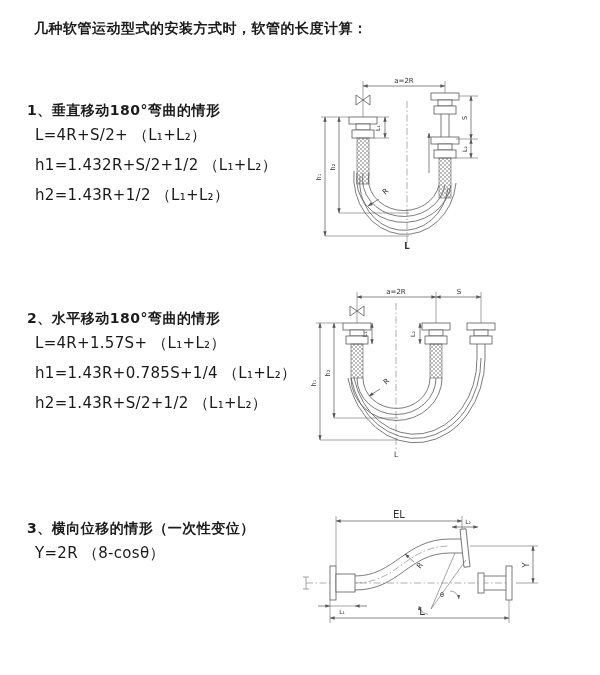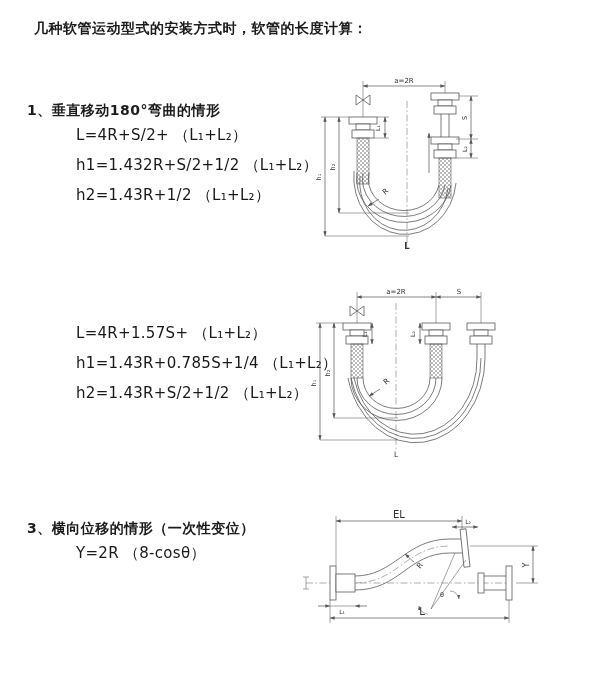--- a/index.html
+++ b/index.html
@@ -2,21 +2,21 @@
 <html><head>
 <meta charset="utf-8">
 <style>
   html,body{margin:0;padding:0;background:#fff;}
   #page{position:relative;width:600px;height:675px;background:#ffffff;overflow:hidden;
         font-family:"DejaVu Sans","Liberation Sans",sans-serif;color:#1c1c1c;}
   .abs{position:absolute;}
   #title{left:34px;top:20px;font-size:14px;font-weight:bold;letter-spacing:.5px;white-space:nowrap;}
   .section{position:absolute;left:0;width:330px;}
   .sec-heading{margin-left:27px;font-size:14px;font-weight:bold;letter-spacing:.5px;white-space:nowrap;}
-  .formula{margin-left:76px;height:30px;display:flex;align-items:center;
+  .formula{margin-left:35px;height:30px;display:flex;align-items:center;
            font-size:15px;letter-spacing:.3px;white-space:nowrap;color:#191919;}
   .formula:first-of-type{margin-top:8px;}
   svg{position:absolute;overflow:visible;}
   svg text{font-family:"DejaVu Sans",sans-serif;fill:#333;}
   .ln{stroke:#5a5a5a;stroke-width:.8;fill:none;}
   .thin{stroke:#6a6a6a;stroke-width:.6;fill:none;}
   .dim{stroke:#555;stroke-width:.7;fill:none;}
   .cl{stroke:#7a7a7a;stroke-width:.6;fill:none;stroke-dasharray:7 2.5 1.5 2.5;}
   .fit{fill:#fff;stroke:#5a5a5a;stroke-width:.8;}
 </style>
@@ -28,20 +28,21 @@
   <div id="title" class="abs">几种软管运动型式的安装方式时，软管的长度计算：</div>
 
   <div class="section" style="top:102px">
     <div class="sec-heading">1、垂直移动180°弯曲的情形</div>
     <div class="formula">L=4R+S/2+ （L₁+L₂）</div>
     <div class="formula">h1=1.432R+S/2+1/2 （L₁+L₂）</div>
     <div class="formula">h2=1.43R+1/2 （L₁+L₂）</div>
   </div>
 
   <div class="section" style="top:310px">
+    <div class="sec-heading">2、水平移动180°弯曲的情形</div>
     <div class="formula">L=4R+1.57S+ （L₁+L₂）</div>
     <div class="formula">h1=1.43R+0.785S+1/4 （L₁+L₂）</div>
     <div class="formula">h2=1.43R+S/2+1/2 （L₁+L₂）</div>
   </div>
 
   <div class="section" style="top:520px">
     <div class="sec-heading">3、横向位移的情形（一次性变位）</div>
     <div class="formula">Y=2R （8-cosθ）</div>
   </div>
 

